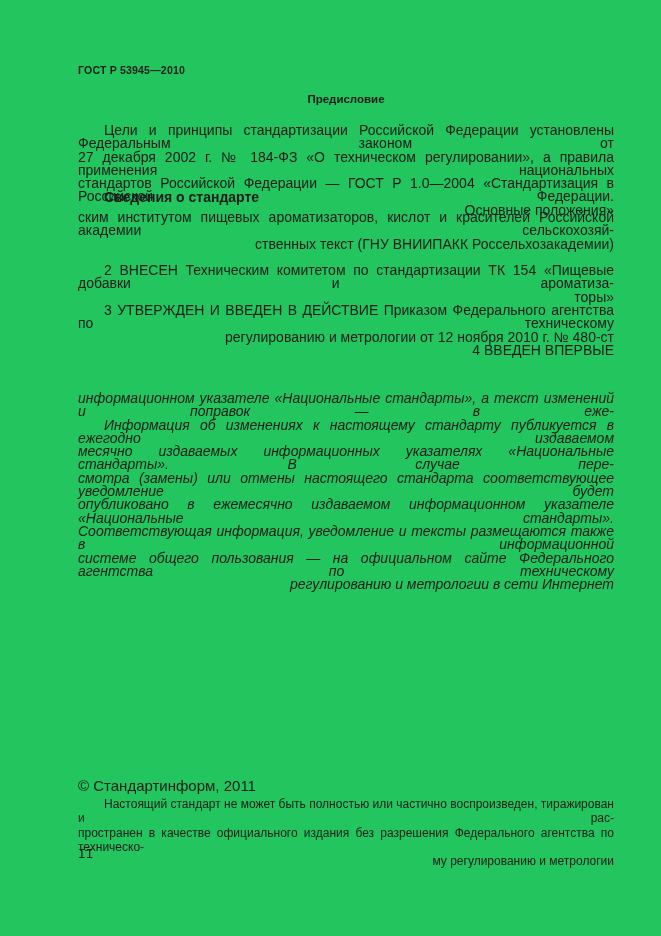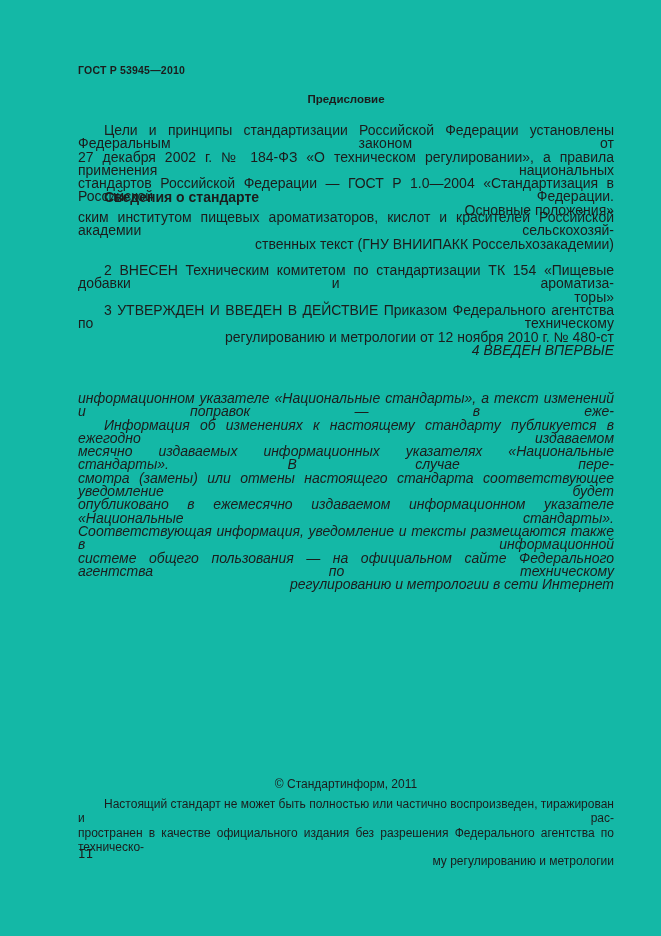--- a/index.html
+++ b/index.html
@@ -4,21 +4,21 @@
 <style>
   html, body {
     margin: 0;
     padding: 0;
     background: #e8e8e8;
   }
   .page {
     position: relative;
     width: 661px;
     height: 936px;
-    background: #14b8a6;
+    background: #22c55e;
     font-family: "Liberation Sans", sans-serif;
     color: #1c1c1c;
     overflow: hidden;
   }
   .block {
     position: absolute;
     left: 78px;
     width: 536px;
   }
   .body-text {
@@ -50,30 +50,30 @@
   .intro        { top: 124px; }
   .info-heading {
     top: 189px;
     font-size: 14px;
     font-weight: bold;
     text-indent: 26px;
   }
   .clause-1 { top: 211px; }
   .clause-2 { top: 264px; }
   .clause-3 { top: 304px; }
-  .clause-4 { top: 344px; font-style: italic; }
+  .clause-4 { top: 344px; }
   .notice {
     top: 392px;
     font-style: italic;
     line-height: 13.3px;
   }
   .copyright {
     top: 777px;
-    text-align: center;
-    font-size: 12px;
+    text-align: left;
+    font-size: 15px;
   }
   .reproduction {
     top: 797px;
     font-size: 12px;
     line-height: 14.3px;
   }
   .page-number {
     top: 847px;
     font-size: 13px;
     font-family: Liberation Mono, monospace;

